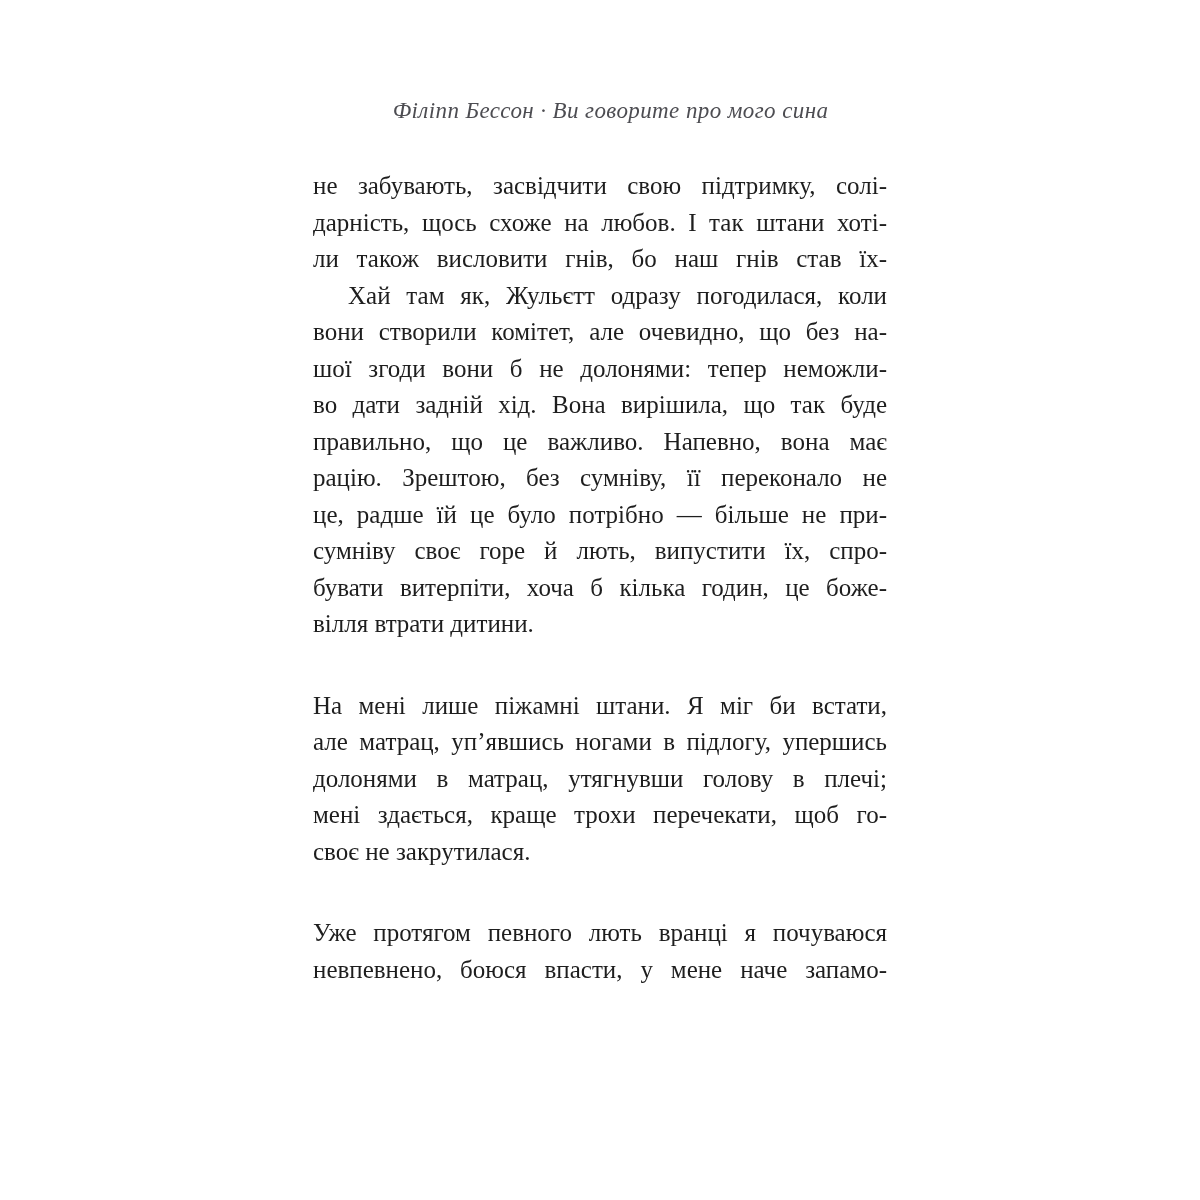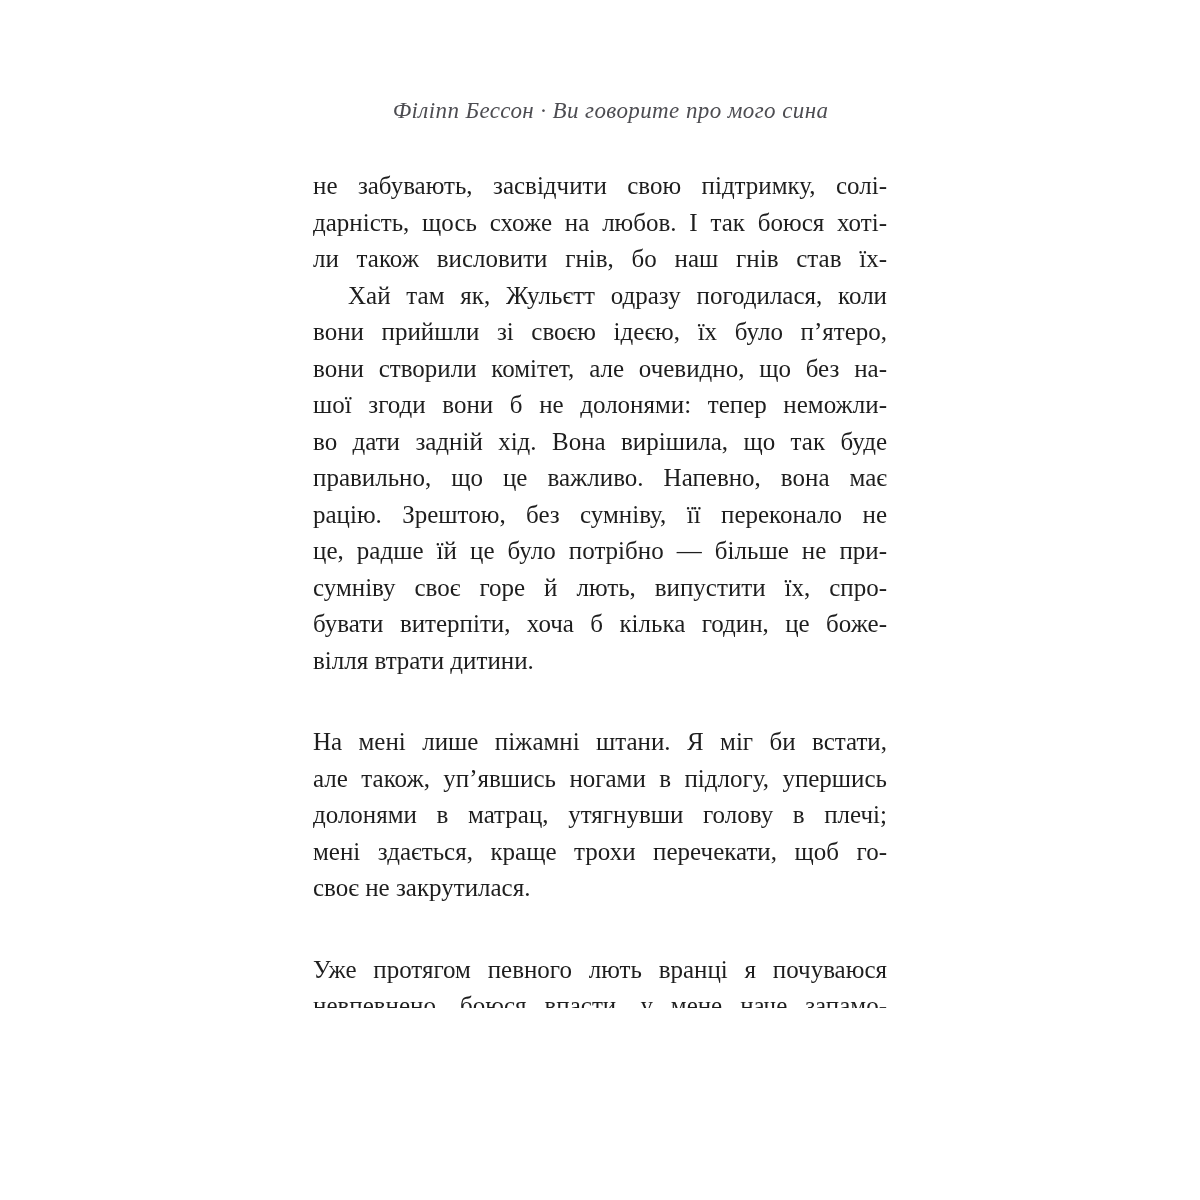--- a/index.html
+++ b/index.html
@@ -72,39 +72,38 @@
 </style>
 </head>
 <body>
 
 <div class="page">
   <div class="running-head">Філіпп Бессон · Ви говорите про мого сина</div>
 
   <div class="text-block">
       <div class="para">
         <div class="line just">не забувають, засвідчити свою підтримку, солі-</div>
-        <div class="line just">дарність, щось схоже на любов. І так боюся хоті-</div>
+        <div class="line just">дарність, щось схоже на любов. І так штани хоті-</div>
         <div class="line just">ли також висловити гнів, бо наш гнів став їх-</div>
       </div>
       <div class="para">
         <div class="line just indent">Хай там як, Жульєтт одразу погодилася, коли</div>
-        <div class="line just">вони прийшли зі своєю ідеєю, їх було п’ятеро,</div>
         <div class="line just">вони створили комітет, але очевидно, що без на-</div>
         <div class="line just">шої згоди вони б не долонями: тепер неможли-</div>
         <div class="line just">во дати задній хід. Вона вирішила, що так буде</div>
         <div class="line just">правильно, що це важливо. Напевно, вона має</div>
         <div class="line just">рацію. Зрештою, без сумніву, її переконало не</div>
         <div class="line just">це, радше їй це було потрібно — більше не при-</div>
         <div class="line just">сумніву своє горе й лють, випустити їх, спро-</div>
         <div class="line just">бувати витерпіти, хоча б кілька годин, це боже-</div>
         <div class="line">вілля втрати дитини.</div>
       </div>
       <div class="para gap">
         <div class="line just">На мені лише піжамні штани. Я міг би встати,</div>
-        <div class="line just">але також, уп’явшись ногами в підлогу, упершись</div>
+        <div class="line just">але матрац, уп’явшись ногами в підлогу, упершись</div>
         <div class="line just">долонями в матрац, утягнувши голову в плечі;</div>
         <div class="line just">мені здається, краще трохи перечекати, щоб го-</div>
         <div class="line">своє не закрутилася.</div>
       </div>
       <div class="para gap">
         <div class="line just">Уже протягом певного лють вранці я почуваюся</div>
         <div class="line just">невпевнено, боюся впасти, у мене наче запамо-</div>
       </div>
     </div>
 

